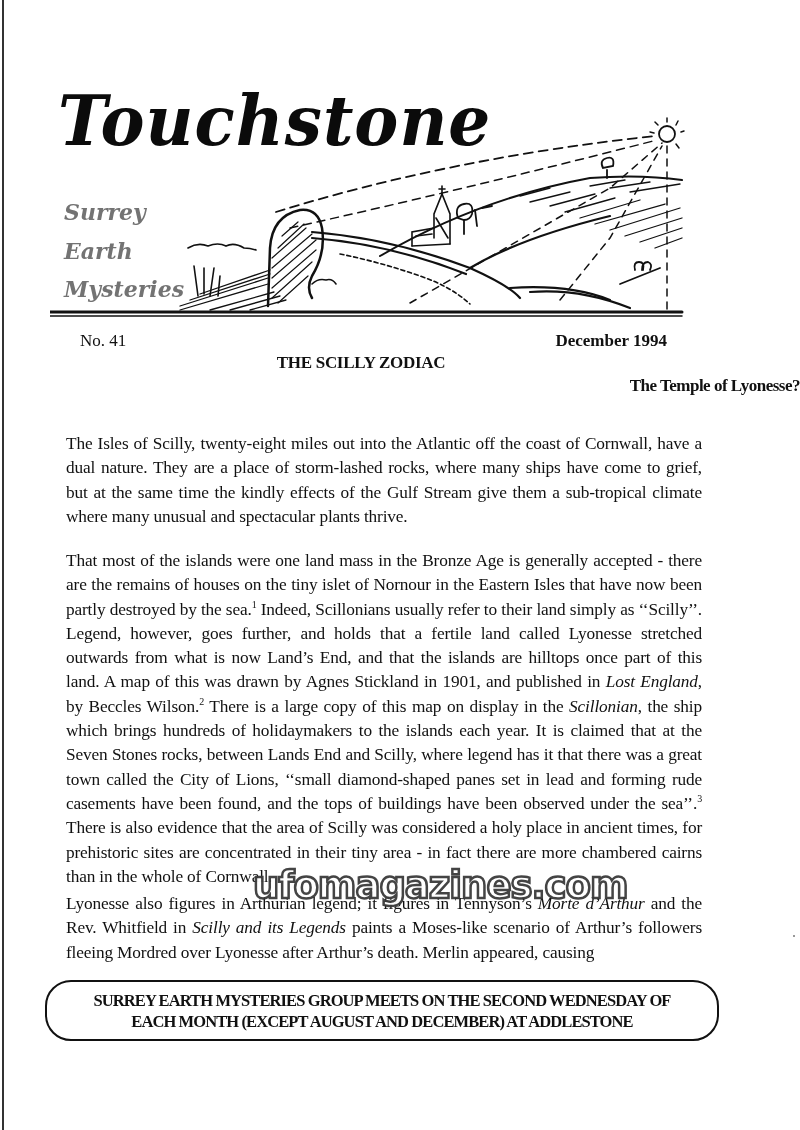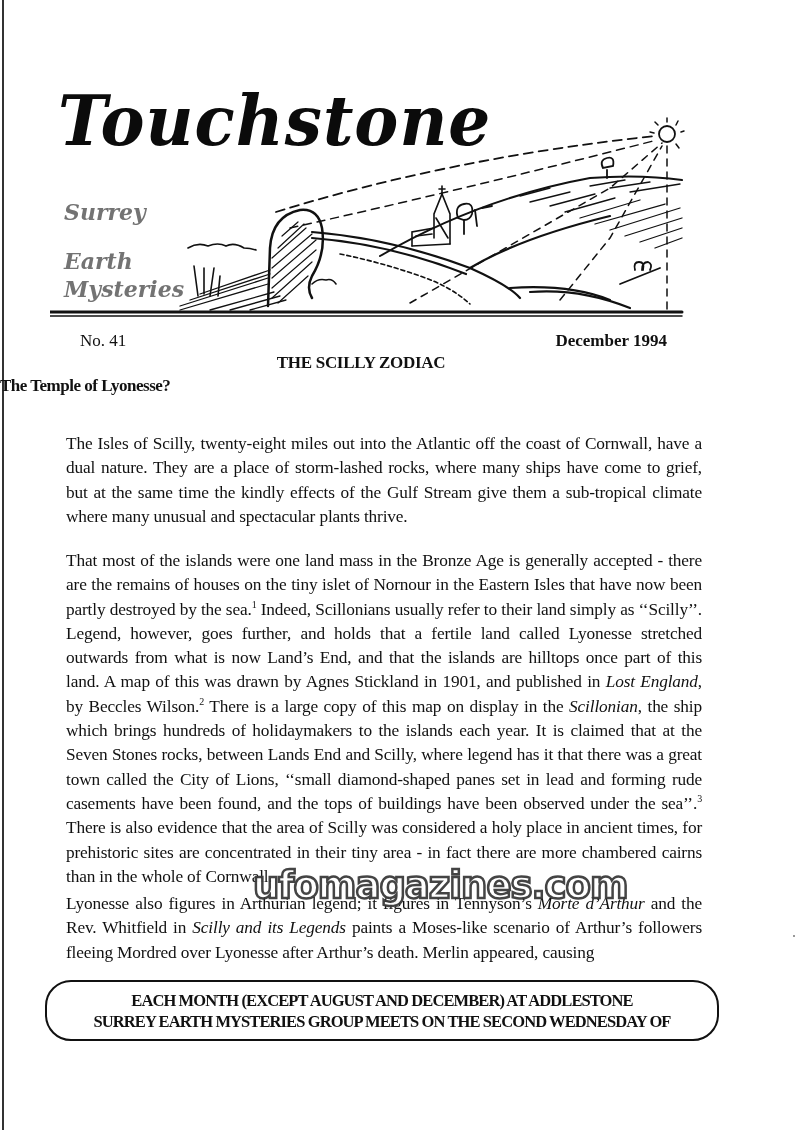--- a/index.html
+++ b/index.html
@@ -47,21 +47,21 @@
       position: absolute;
       left: 14px;
       font-family: "DejaVu Serif", "Liberation Serif", serif;
       font-style: italic;
       font-weight: bold;
       font-size: 22px;
       color: #737373;
       line-height: 1;
     }
     .masthead-sub.l1 { top: 113px; }
-    .masthead-sub.l2 { top: 162px; }
+    .masthead-sub.l2 { top: 152px; }
     .masthead-sub.l3 { top: 190px; }
     .masthead-art {
       position: absolute;
       left: 0;
       top: 0;
       width: 635px;
       height: 232px;
     }
     
     .issue-number {
@@ -86,21 +86,21 @@
       text-align: center;
       font-weight: bold;
       font-size: 17px;
       letter-spacing: -0.3px;
     }
     .article-subtitle {
       position: absolute;
       left: 0;
       width: 800px;
       top: 376px;
-      text-align: left;
+      text-align: right;
       font-weight: bold;
       font-size: 17px;
       letter-spacing: -0.5px;
     }
     
     .body-text {
       position: absolute;
       left: 54px;
       width: 660px;
       font-size: 17.3px;
@@ -279,18 +279,18 @@
 <div class="body-text p2">
   <p>That most of the islands were one land mass in the Bronze Age is generally accepted - there are the remains of houses on the tiny islet of Nornour in the Eastern Isles that have now been partly destroyed by the sea.<sup>1</sup>   Indeed, Scillonians usually refer to their land simply as ‘‘Scilly’’.   Legend, however, goes further, and holds that a fertile land called Lyonesse stretched outwards from what is now Land’s End, and that the islands are hilltops once part of this land.  A map of this was drawn by Agnes Stickland in 1901, and published in <em>Lost England</em>, by Beccles Wilson.<sup>2</sup> There is a large copy of this map on display in the <em>Scillonian</em>, the ship which brings hundreds of holidaymakers to the islands each year.  It is claimed that at the Seven Stones rocks, between Lands End and Scilly, where legend has it that there was a great town called the City of Lions, ‘‘small diamond-shaped panes set in lead and forming rude casements have been found, and the tops of buildings have been observed under the sea’’.<sup>3</sup> There is also evidence that the area of Scilly was considered a holy place in ancient times, for prehistoric sites are concentrated in their tiny area - in fact there are more chambered cairns than in the whole of Cornwall.</p>
 </div>
 <div class="body-text p3">
   <p>Lyonesse also figures in Arthurian legend; it figures in Tennyson’s <em>Morte d’Arthur</em> and the Rev. Whitfield in <em>Scilly and its Legends</em> paints a Moses-like scenario of Arthur’s followers fleeing Mordred over Lyonesse after Arthur’s death.  Merlin appeared, causing</p>
 </div>
 
 <div class="watermark">ufomagazines.com</div>
 
 <div class="notice-box">
+  <div>SURREY EARTH MYSTERIES GROUP MEETS ON THE SECOND WEDNESDAY OF</div>
   <div>EACH MONTH (EXCEPT AUGUST AND DECEMBER) AT ADDLESTONE</div>
-  <div>SURREY EARTH MYSTERIES GROUP MEETS ON THE SECOND WEDNESDAY OF</div>
 </div>
 
 <div class="stray-dot" style="left:355px;top:520px;"></div>
 <div class="stray-dot" style="left:793px;top:935px;"></div>
 
 </body></html>

